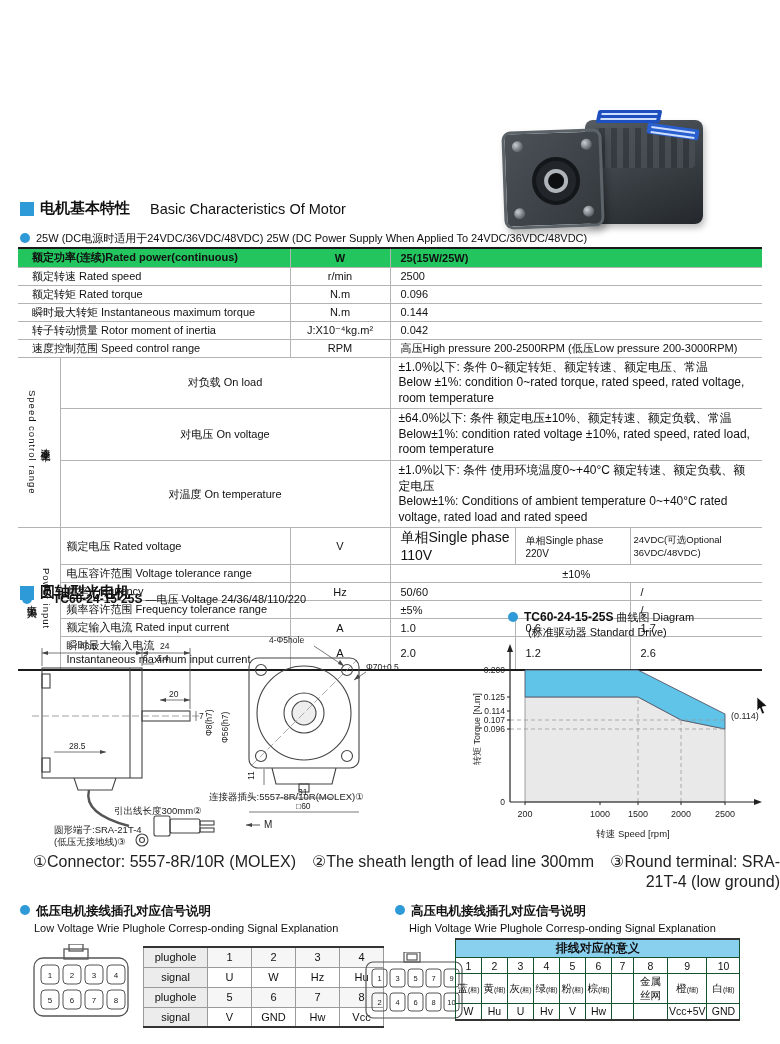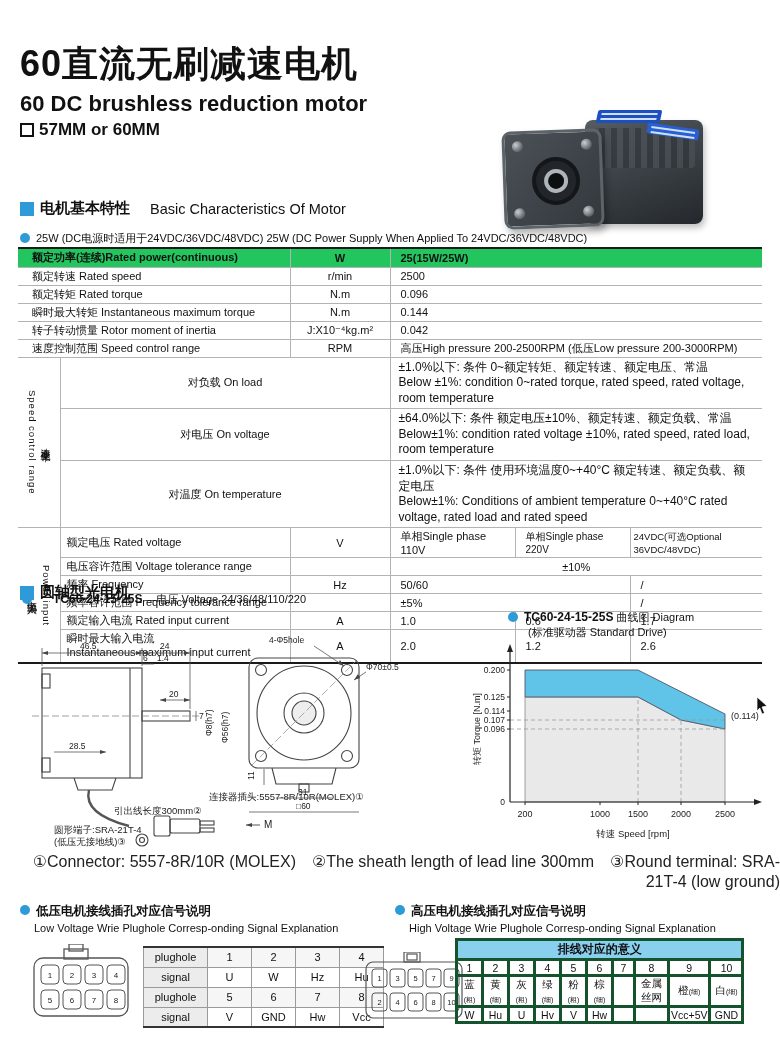--- a/index.html
+++ b/index.html
@@ -69,39 +69,31 @@
   .bsec .zh { font-weight:bold; font-size:12.5px; }
   .bsec .en { margin-top:2px; padding-left:14px; font-size:11px; }
   table.lv { position:absolute; left:143px; top:946px; border-collapse:collapse; font-size:11px;
      border-top:2px solid #333; border-bottom:2px solid #333; }
   table.lv td { border:1px solid #9a9a9a; width:44px; height:20px; text-align:center; }
   table.lv td.h { width:64px; background:#ececec; }
   table.lv tr.ph td { background:#f6f6f6; }
   table.lv tr.ph td.h { background:#ececec; }
   table.hv { position:absolute; left:455px; top:938px; border-collapse:collapse; font-size:10.5px;
      border-top:2px solid #333; border-bottom:2px solid #333; }
-  table.hv td { border:3px solid #14532d; text-align:center; height:16px; padding:0 1px; }
+  table.hv td { border:1px solid #14532d; text-align:center; height:16px; padding:0 1px; }
   table.hv td.title { background:#89cfee; font-weight:bold; font-size:12px; height:17px; }
   table.hv tr.clr td { height:30px; font-size:10.5px; }
   .sub { font-size:7px; }
   .cursor { position:absolute; left:756px; top:697px; }
 </style>
 </head>
 <body>
 
 <div class="page">
 
-  <div class="hdr">
-    <div class="t-zh">60直流无刷减速电机</div>
-    <div class="t-en">60 DC brushless reduction motor</div>
-    <div class="t-size">
-      <span class="sq-outline"></span>
-      <span>57MM or 60MM</span>
-    </div>
-  </div>
 
   <div class="photo">
     <div class="mbody"></div>
     <div class="fins"></div>
     <div class="lbl1">
         <i></i>
         <i></i>
       </div>
     <div class="lbl2">
         <i></i>
@@ -195,21 +187,21 @@
       </td>
     </tr>
 
     <tr>
       <td rowspan="6" class="vcell nobl">
         <span class="vtxt">电源输入</span>
         <span class="vtxt en">Power input</span>
       </td>
       <td class="plbl">额定电压 Rated voltage</td>
       <td class="unit">V</td>
-      <td class="val" style="font-size:11px;">单相Single phase 110V</td>
+      <td class="val" style="font-size:14px;">单相Single phase 110V</td>
       <td class="val" style="font-size:10px;">单相Single phase 220V</td>
       <td class="val" style="font-size:9.5px; padding-left:3px !important;">24VDC(可选Optional 36VDC/48VDC)</td>
     </tr>
     <tr>
       <td class="plbl">电压容许范围 Voltage tolerance range</td>
       <td class="unit"></td>
       <td colspan="3" class="ctr">±10%</td>
     </tr>
     <tr>
       <td class="plbl">频率 Frequency</td>

